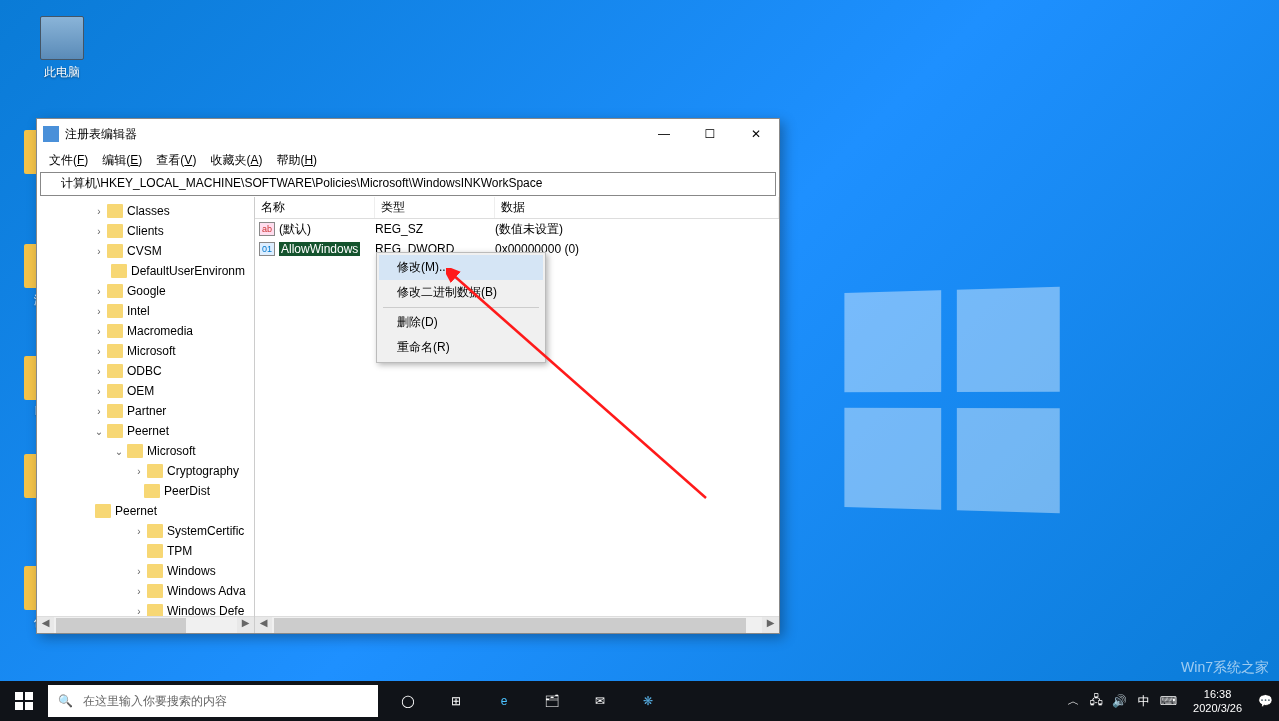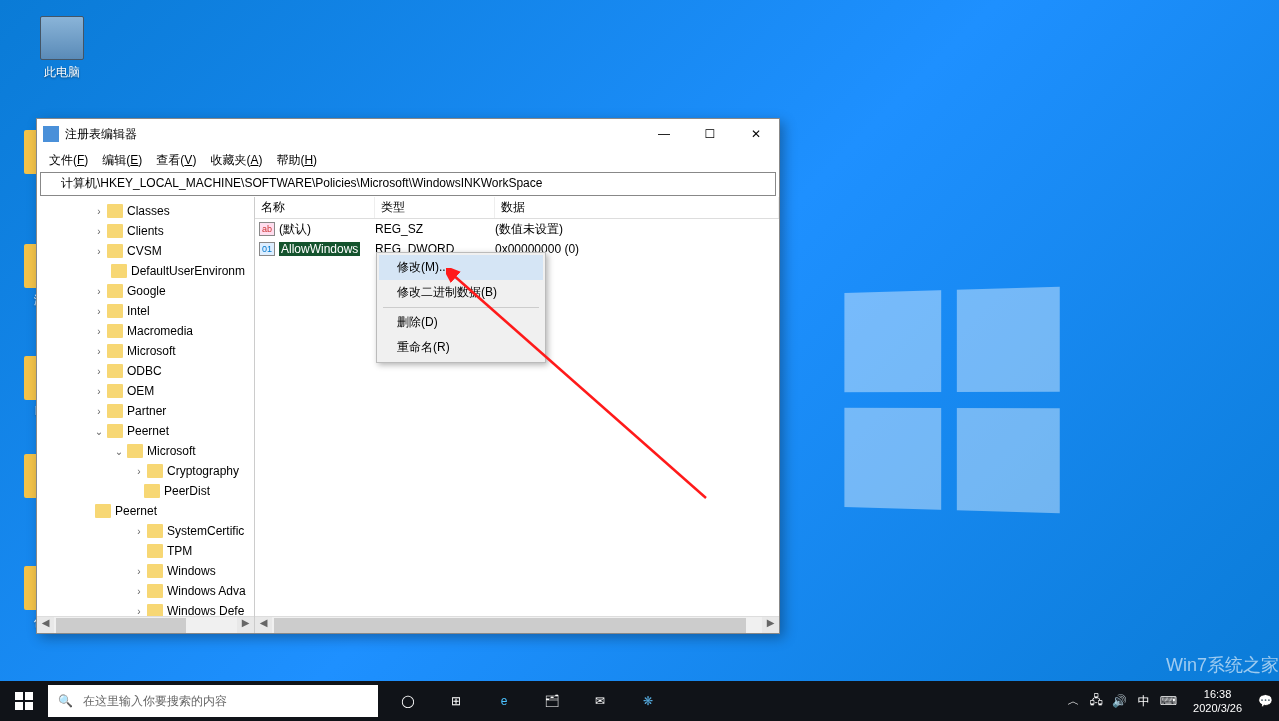--- a/index.html
+++ b/index.html
@@ -43,21 +43,21 @@
 .start{width:48px;height:40px;display:flex;align-items:center;justify-content:center;}
 .start svg{width:18px;height:18px;}
 .search{flex:0 0 330px;height:32px;background:#fff;color:#666;display:flex;align-items:center;padding:0 10px;margin-right:6px;}
 .search .sic{margin-right:10px;}
 .tbicon{width:48px;height:40px;display:flex;align-items:center;justify-content:center;color:#fff;}
 .tray{margin-left:auto;display:flex;align-items:center;gap:10px;padding-right:6px;}
 .clock{text-align:center;line-height:14px;font-size:11px;padding:0 6px;}
 .scrollb{position:absolute;bottom:0;left:0;right:0;height:17px;background:#f0f0f0;border-top:1px solid #ddd;display:flex;align-items:center;}
 .scrollb .sbtn{width:17px;height:17px;background:#e8e8e8;text-align:center;font-size:10px;color:#666;}
 .scrollb .thumb{height:15px;background:#ccc;}
-.watermark{position:absolute;right:0;bottom:44px;color:rgba(255,255,255,.6);font-size:18px;text-align:center;}
+.watermark{position:absolute;right:10px;bottom:44px;color:rgba(255,255,255,.6);font-size:14px;text-align:center;}
 </style>
 </head>
 <body>
 
 <div class="win-logo">
     <div></div>
     <div></div>
     <div></div>
     <div></div>
   </div>

